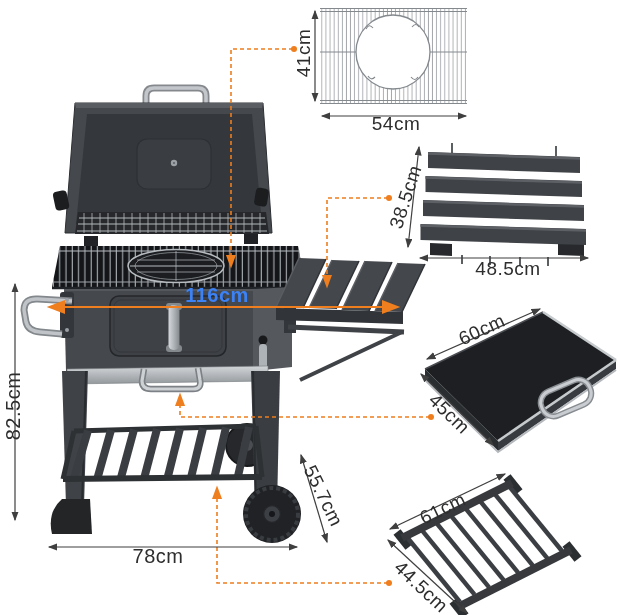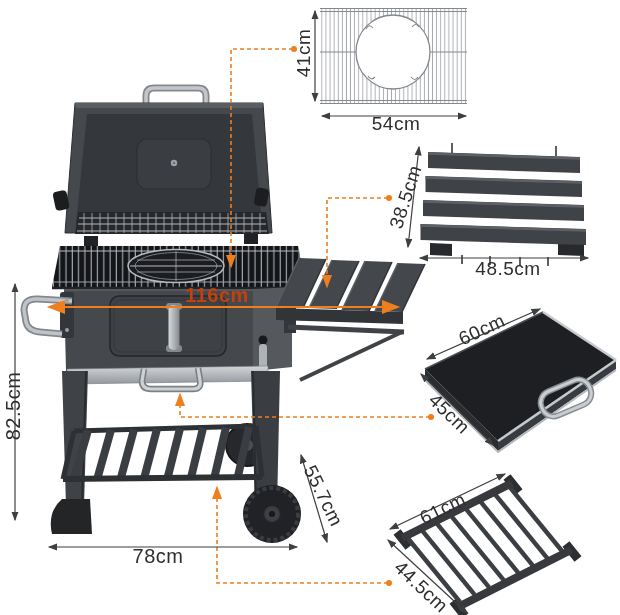--- a/index.html
+++ b/index.html
@@ -2,21 +2,21 @@
 <html><head>
 <meta charset="utf-8">
 <style>
   html,body{margin:0;padding:0;background:#ffffff;overflow:hidden;}
   .canvas{position:relative;width:620px;height:615px;background:#fff;
           font-family:"Liberation Sans", sans-serif;}
   .canvas svg{position:absolute;left:0;top:0;}
   .dim{position:absolute;white-space:nowrap;color:#2e2e2e;font-size:19px;
        letter-spacing:.5px;transform:translate(-50%,-50%);}
   .dim.big{font-size:20px;}
-  .dim.accent{color:#c2410c;font-weight:bold;}
+  .dim.accent{color:#3b82f6;font-weight:bold;}
 </style>
 </head>
 <body>
 
 <div class="canvas">
 
 <svg width="620" height="615" viewBox="0 0 620 615">
   <defs>
     <marker id="aE" markerWidth="9" markerHeight="8" refX="7" refY="3" orient="auto">
           <path d="M0,0L8,3L0,6Z" fill="#3f3f3f"></path>

